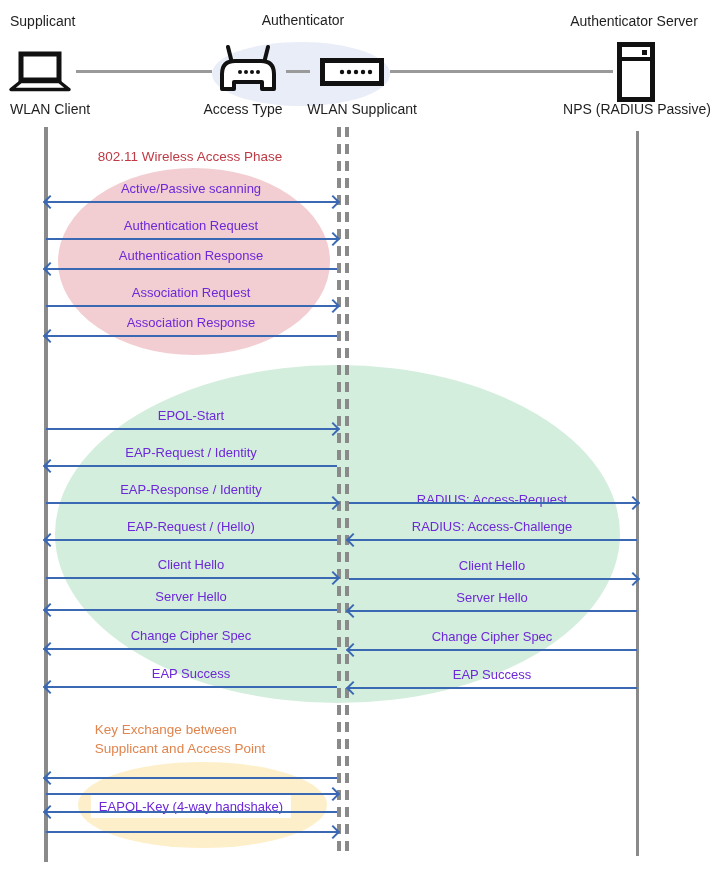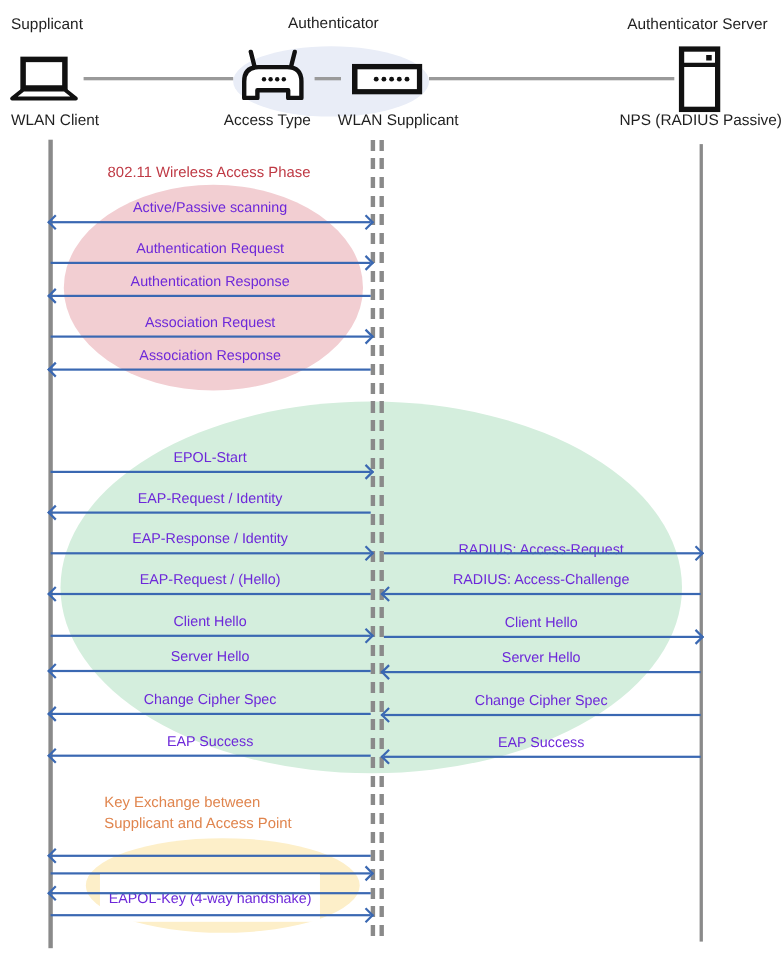--- a/index.html
+++ b/index.html
@@ -25,21 +25,21 @@
   
   .phase-title{
     font-size:13.5px;text-align:left;transform:translateX(-50%);
     white-space:pre-line;line-height:19px;z-index:2;
   }
   
   #message-layer .msg-label{
     position:absolute;transform:translateX(-50%);font-size:13px;line-height:15px;
     color:#6d28d9;white-space:nowrap;z-index:3;
   }
-  #message-layer .msg-label.boxed{background:#fff;padding:14px 8px;}
+  #message-layer .msg-label.boxed{background:#fff;padding:4px 8px;}
   #message-layer .arrow{position:absolute;height:0;border-top:2px solid var(--arrow,#3a68b2);z-index:3;}
   #message-layer .head{
     position:absolute;width:8px;height:8px;top:-6px;
     border:solid var(--arrow,#3a68b2);border-width:0 2px 2px 0;
   }
   #message-layer .head.r{right:-1px;transform:rotate(-45deg);}
   #message-layer .head.l{left:-1px;transform:rotate(135deg);}
   .icon{z-index:2;}
 </style>
 </head>

